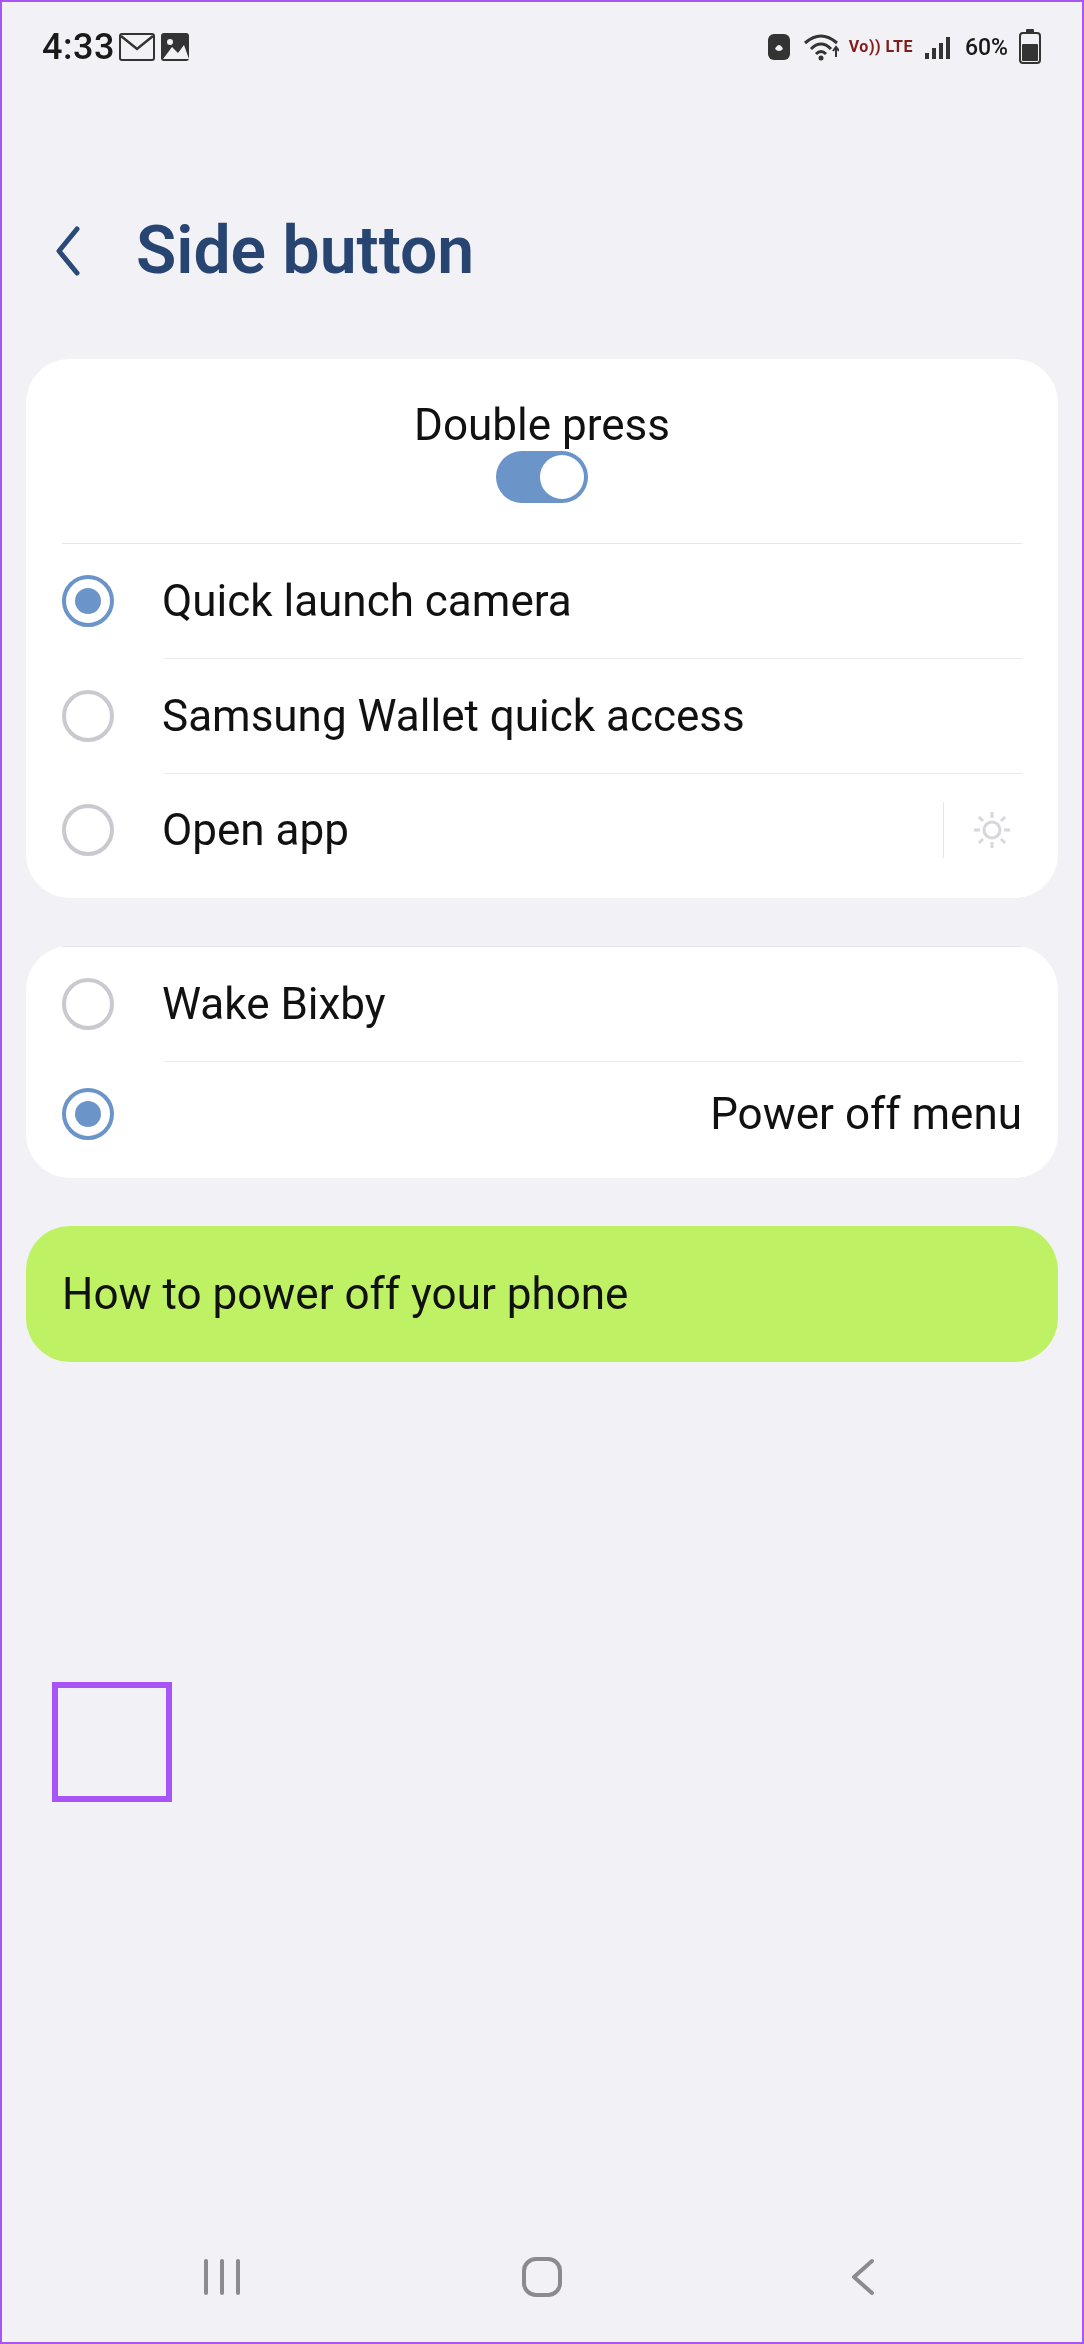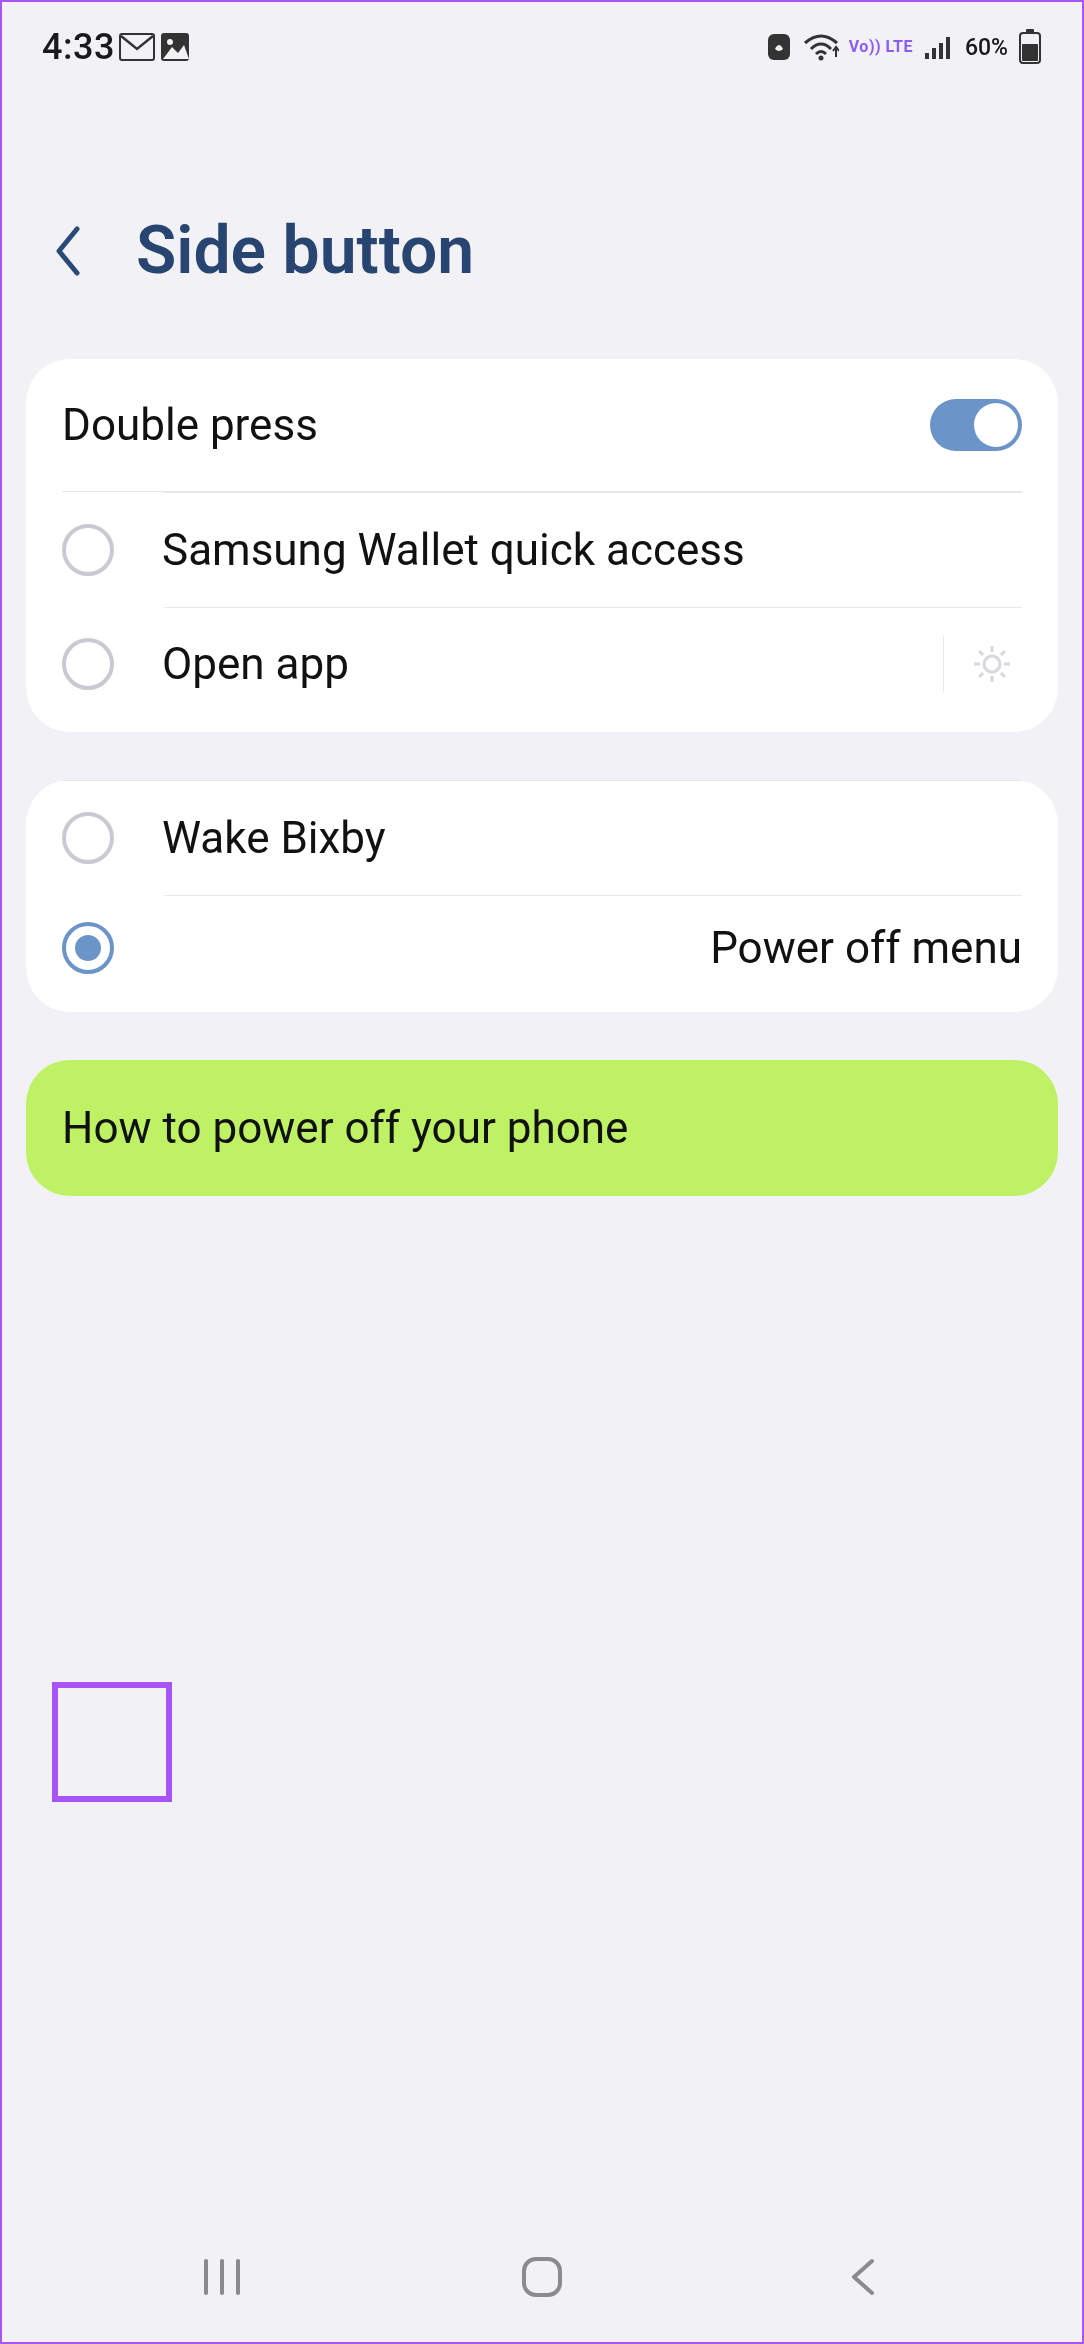--- a/index.html
+++ b/index.html
@@ -58,20 +58,21 @@
       align-items: center;
       min-height: 114px;
       padding: 26px 36px;
       font-size: 44px;
       color: #111;
       position: relative;
     }
     .row.header-row {
       padding-top: 40px;
       padding-bottom: 40px;
+      flex-direction: column;
     }
     .row .label { flex: 1; }
     .divider-full {
       height: 1px;
       background: #e6e6ea;
       margin: 0 36px;
     }
     .divider-inset {
       height: 1px;
       background: #e9e9ed;
@@ -198,21 +199,21 @@
     </span>
     <span class="status-icon">
       <svg width="36" height="28" viewBox="0 0 36 28">
           <path d="M2 10 Q18 -4 34 10" fill="none" stroke="#333" stroke-width="3"></path>
           <path d="M8 16 Q18 6 28 16" fill="none" stroke="#333" stroke-width="3"></path>
           <path d="M13 21 Q18 16 23 21" fill="none" stroke="#333" stroke-width="3"></path>
           <circle cx="18" cy="25" r="2.5" fill="#333"></circle>
           <path d="M30 18 L33 14 L36 18 M33 14 L33 24" stroke="#333" stroke-width="2" fill="none"></path>
         </svg>
     </span>
-    <span class="status-icon" style="font-size:16px; font-weight:700; line-height:0.9; color:#8b5cf6; letter-spacing:0.5px;">
+    <span class="status-icon" style="font-size:16px; font-weight:700; line-height:0.9; color:#7f1d1d; letter-spacing:0.5px;">
       <span>Vo)) LTE</span>
     </span>
     <span class="status-icon">
       <svg width="32" height="28" viewBox="0 0 32 28">
           <rect x="2" y="20" width="4" height="6" fill="#333"></rect>
           <rect x="9" y="15" width="4" height="11" fill="#333"></rect>
           <rect x="16" y="10" width="4" height="16" fill="#333"></rect>
           <rect x="23" y="4" width="4" height="22" fill="#333"></rect>
         </svg>
     </span>
@@ -238,20 +239,26 @@
 
 <div class="card">
   <div class="row header-row">
     <span class="label">Double press</span>
     <span class="toggle">
         <span class="knob"></span>
       </span>
   </div>
   <div class="divider-full"></div>
 
+  <div class="row">
+    <span class="radio selected">
+        <span class="dot"></span>
+      </span>
+    <span class="label">Quick launch camera</span>
+  </div>
   <div class="divider-inset"></div>
 
   <div class="row">
     <span class="radio"></span>
     <span class="label">Samsung Wallet quick access</span>
   </div>
   <div class="divider-inset"></div>
 
   <div class="row" style="padding-bottom:38px;">
     <span class="radio"></span>

